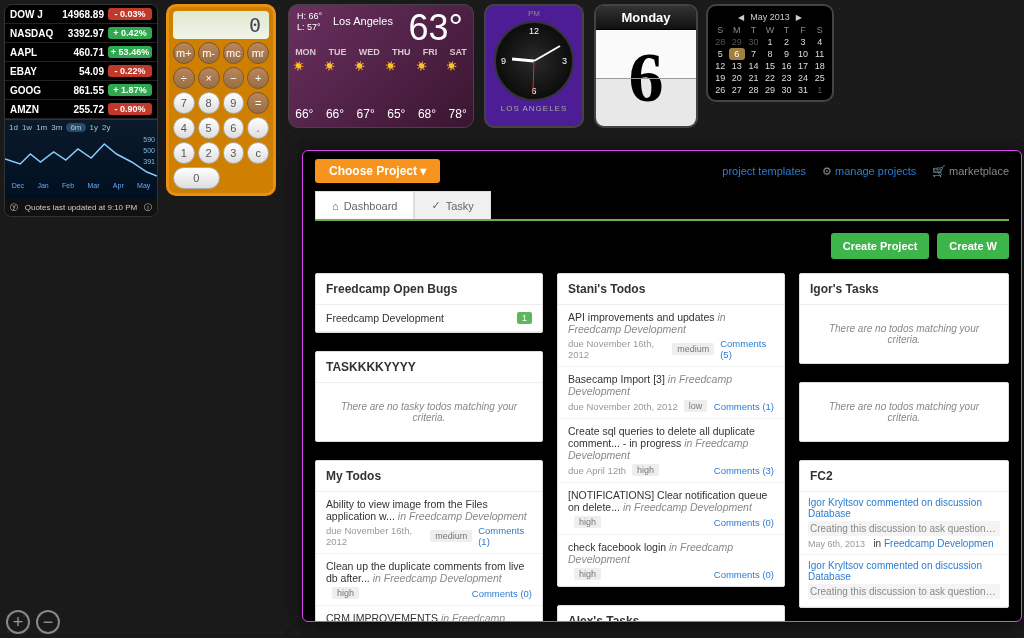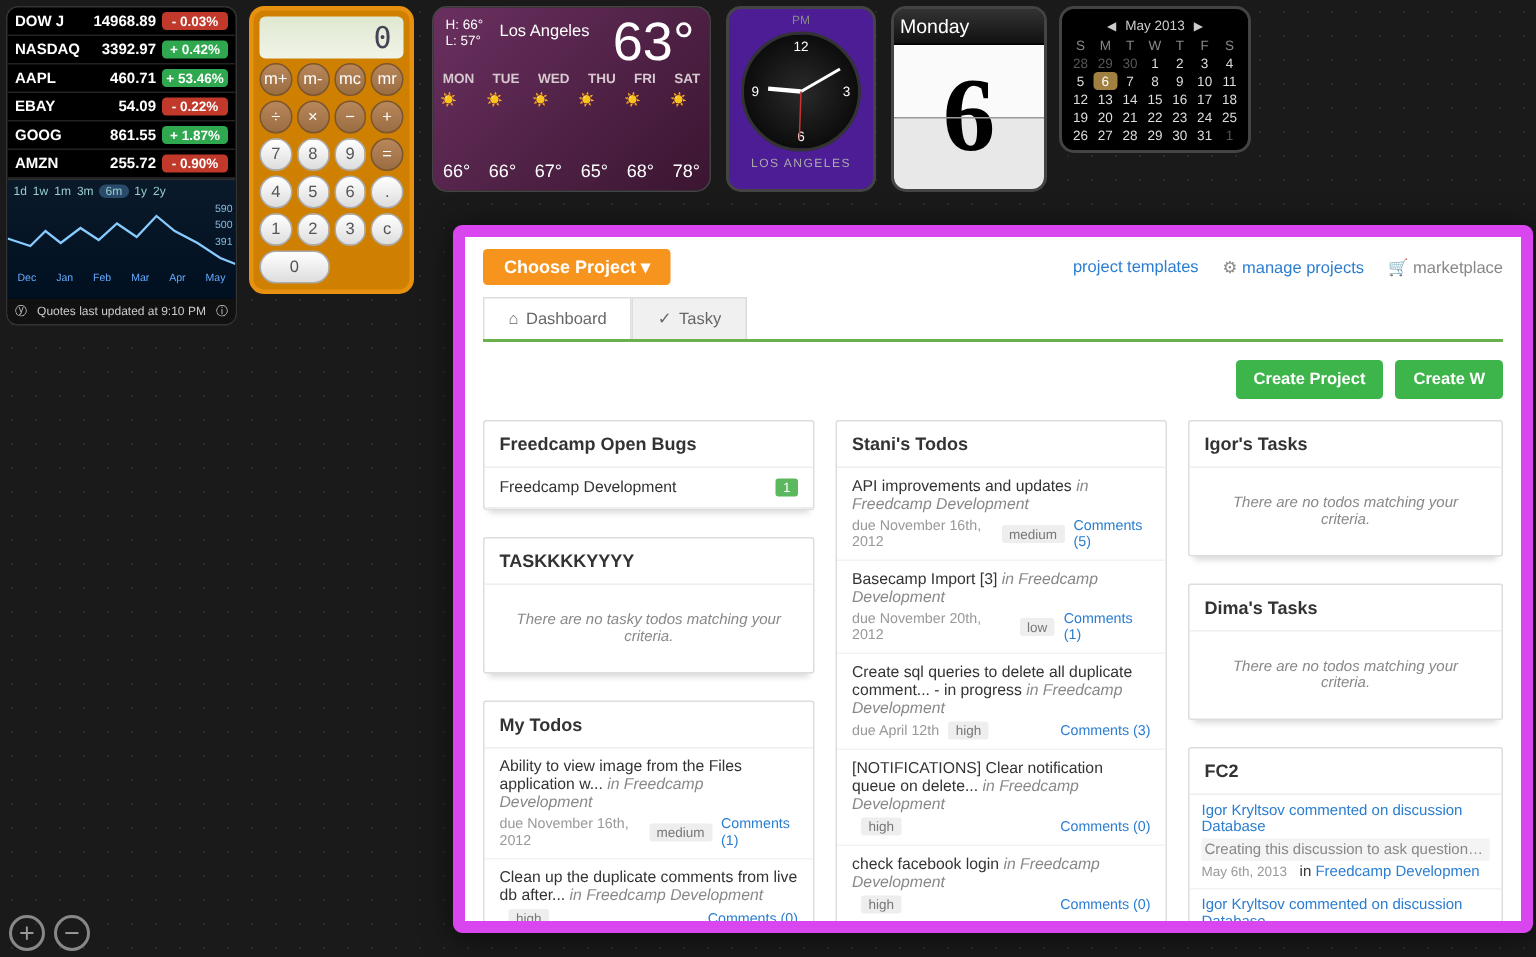--- a/index.html
+++ b/index.html
@@ -42,40 +42,40 @@
 
 .clock{position:absolute;left:484px;top:4px;width:100px;height:124px;background:#4c1d95;border-radius:10px;color:#ccc;text-align:center;border:2px solid #444;padding-top:3px}
 .clock .ampm{font-size:8px;color:#888}
 .clock .face{width:80px;height:80px;margin:3px auto;background:radial-gradient(#2a2a2a,#000);border-radius:50%;position:relative;border:2px solid #333}
 .clock .num{position:absolute;font-size:9px;color:#fff;width:12px;text-align:center;transform:translate(-50%,-50%)}
 .clock .hand{position:absolute;left:50%;top:50%;transform-origin:bottom center;background:#fff}
 .clock .label{font-size:8px;letter-spacing:1px;color:#aaa}
 
 
 .dateflip{position:absolute;left:594px;top:4px;width:104px;height:124px;background:#000;border-radius:10px;border:2px solid #444;display:flex;flex-direction:column}
-.dateflip .day{background:linear-gradient(#333,#111);color:#fff;font-size:13px;font-weight:normal;text-align:left;padding:4px;border-bottom:1px solid #000;border-radius:8px 8px 0 0}
+.dateflip .day{background:linear-gradient(#333,#111);color:#fff;font-size:13px;font-weight:bold;text-align:center;padding:4px;border-bottom:1px solid #000;border-radius:8px 8px 0 0}
 .dateflip .num{flex:1;background:linear-gradient(#fafafa 50%,#e8e8e8 50%);display:flex;align-items:center;justify-content:center;font-size:70px;font-family:Georgia,serif;font-weight:bold;position:relative;border-radius:0 0 8px 8px}
 .dateflip .num::after{content:"";position:absolute;left:0;right:0;top:50%;height:1px;background:#999}
 
 
 .cal{position:absolute;left:706px;top:4px;width:128px;background:#000;border-radius:10px;border:2px solid #444;color:#ccc;padding:4px;font-size:9px}
 .cal .hdr{display:flex;align-items:center;justify-content:center;gap:6px;padding:2px;font-size:9px;color:#ccc}
 .cal .hdr .arr{cursor:pointer;font-size:8px}
 .cal table{width:100%;border-collapse:collapse;font-size:9px;text-align:center}
 .cal th{color:#888;font-weight:normal;padding:1px}
 .cal td{padding:1px;color:#ddd}
 .cal td.dim{color:#555}
 .cal td.today{background:#a08040;border-radius:3px;color:#fff}
 
 
 .wctl{position:absolute;left:6px;bottom:4px;display:flex;gap:6px}
 .wbtn{width:24px;height:24px;border:2px solid #888;border-radius:50%;background:transparent;color:#999;font-size:18px;line-height:20px;text-align:center;cursor:pointer}
 
 
-.fc{position:absolute;left:302px;top:150px;right:2px;bottom:16px;background:#ffffff;border-radius:6px;box-shadow:0 2px 20px rgba(0,0,0,.6);overflow:hidden;font-size:11px;color:#333;border:8px solid #d946ef}
+.fc{position:absolute;left:302px;top:150px;right:2px;bottom:16px;background:#000000;border-radius:6px;box-shadow:0 2px 20px rgba(0,0,0,.6);overflow:hidden;font-size:11px;color:#333;border:1px solid #d946ef}
 .fc::before{content:"";position:absolute;inset:-6px;border:6px dashed transparent;pointer-events:none}
 .fc-top{padding:8px 12px 0;display:flex;align-items:center}
 .fc-pick{background:#f7941d;color:#fff;border:none;padding:5px 14px;border-radius:3px;font-size:12px;font-weight:bold;cursor:pointer}
 .fc-pick::after{content:" ▾"}
 .fc-toplinks{margin-left:auto;display:flex;gap:16px;font-size:11px}
 .fc-toplinks a{color:#2a7dd1;text-decoration:none;cursor:pointer}
 .fc-toplinks .mp::before{content:"⚙ ";color:#888}
 .fc-toplinks .mk{color:#888}
 .fc-tabs{display:flex;border-bottom:2px solid #6ab04c;margin:8px 12px 0;gap:0}
 .fc-tab{padding:7px 16px;background:#f0f0f0;border:1px solid #ddd;border-bottom:none;color:#666;cursor:pointer;display:flex;align-items:center;gap:5px;font-size:11px}
@@ -431,21 +431,20 @@
         <div class="card-h">Alex's Tasks</div>
 
       </div>
     </div>
     <div class="fc-col">
       <div class="card">
         <div class="card-h">Igor's Tasks</div>
         <div class="card-empty">There are no todos matching your criteria.</div>
       </div>
       <div class="card">
-        <div class="card-h">Dima's Tasks</div>
         <div class="card-empty">There are no todos matching your criteria.</div>
       </div>
       <div class="card feed">
         <div class="card-h">FC2</div>
         <div id="fc2-feed">
             <div class="it">
               <div class="who">Igor Kryltsov commented on discussion Database</div>
               <div class="snip">Creating this discussion to ask questions about da...</div>
               <div><span class="dt">May 6th, 2013</span> &nbsp; in <span class="in">Freedcamp Developmen</span></div>
             </div>

